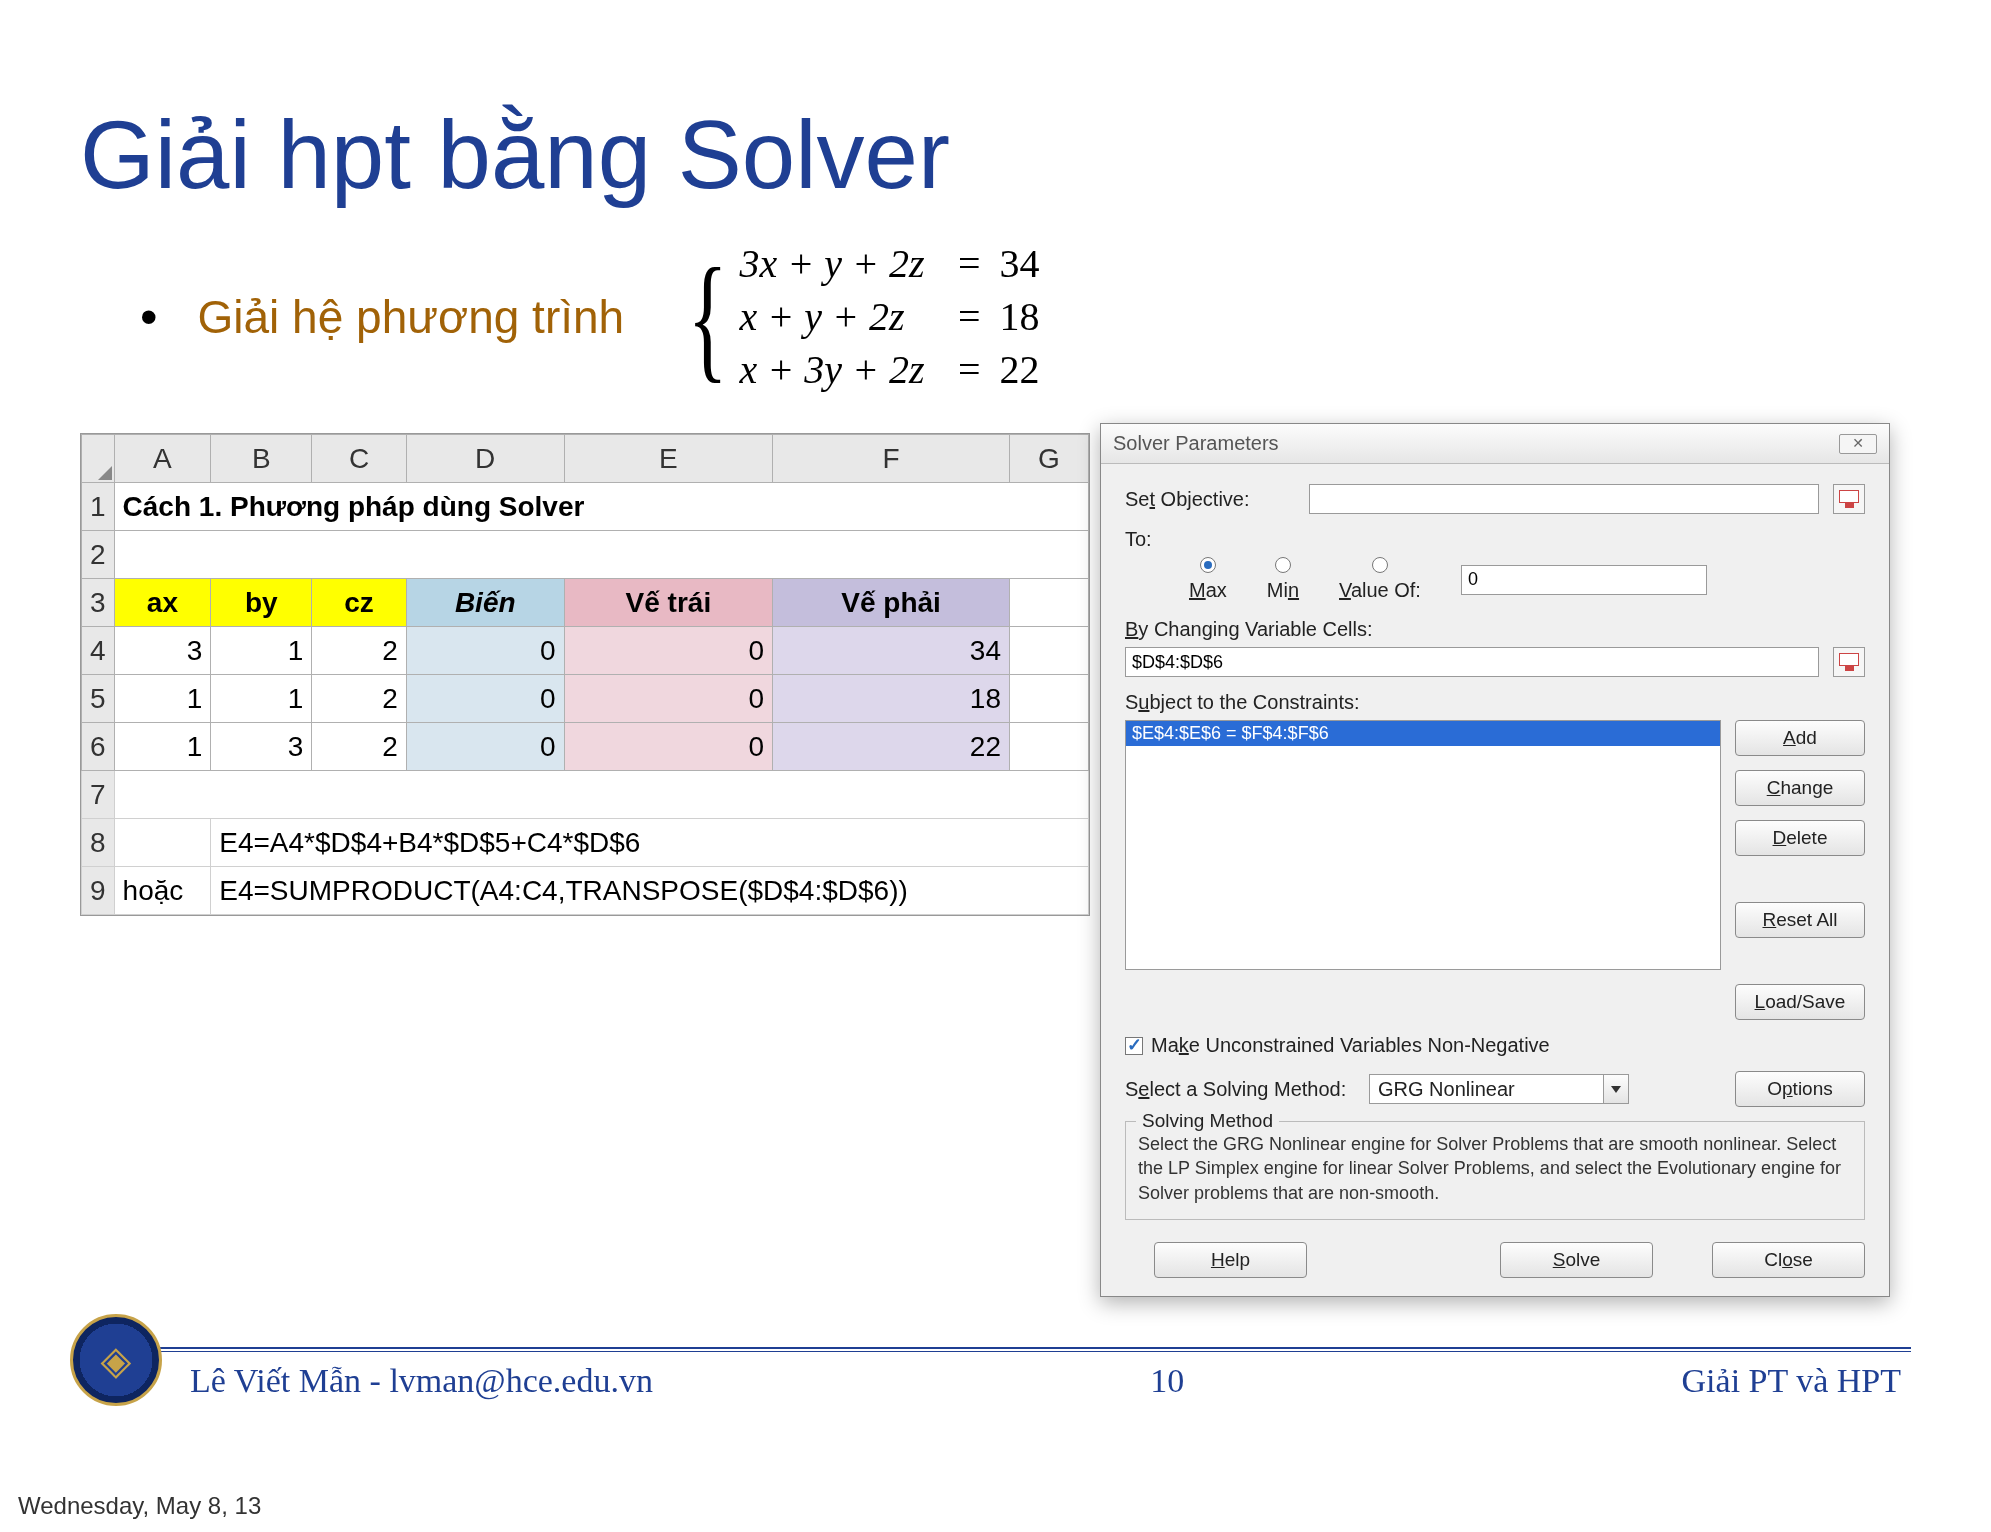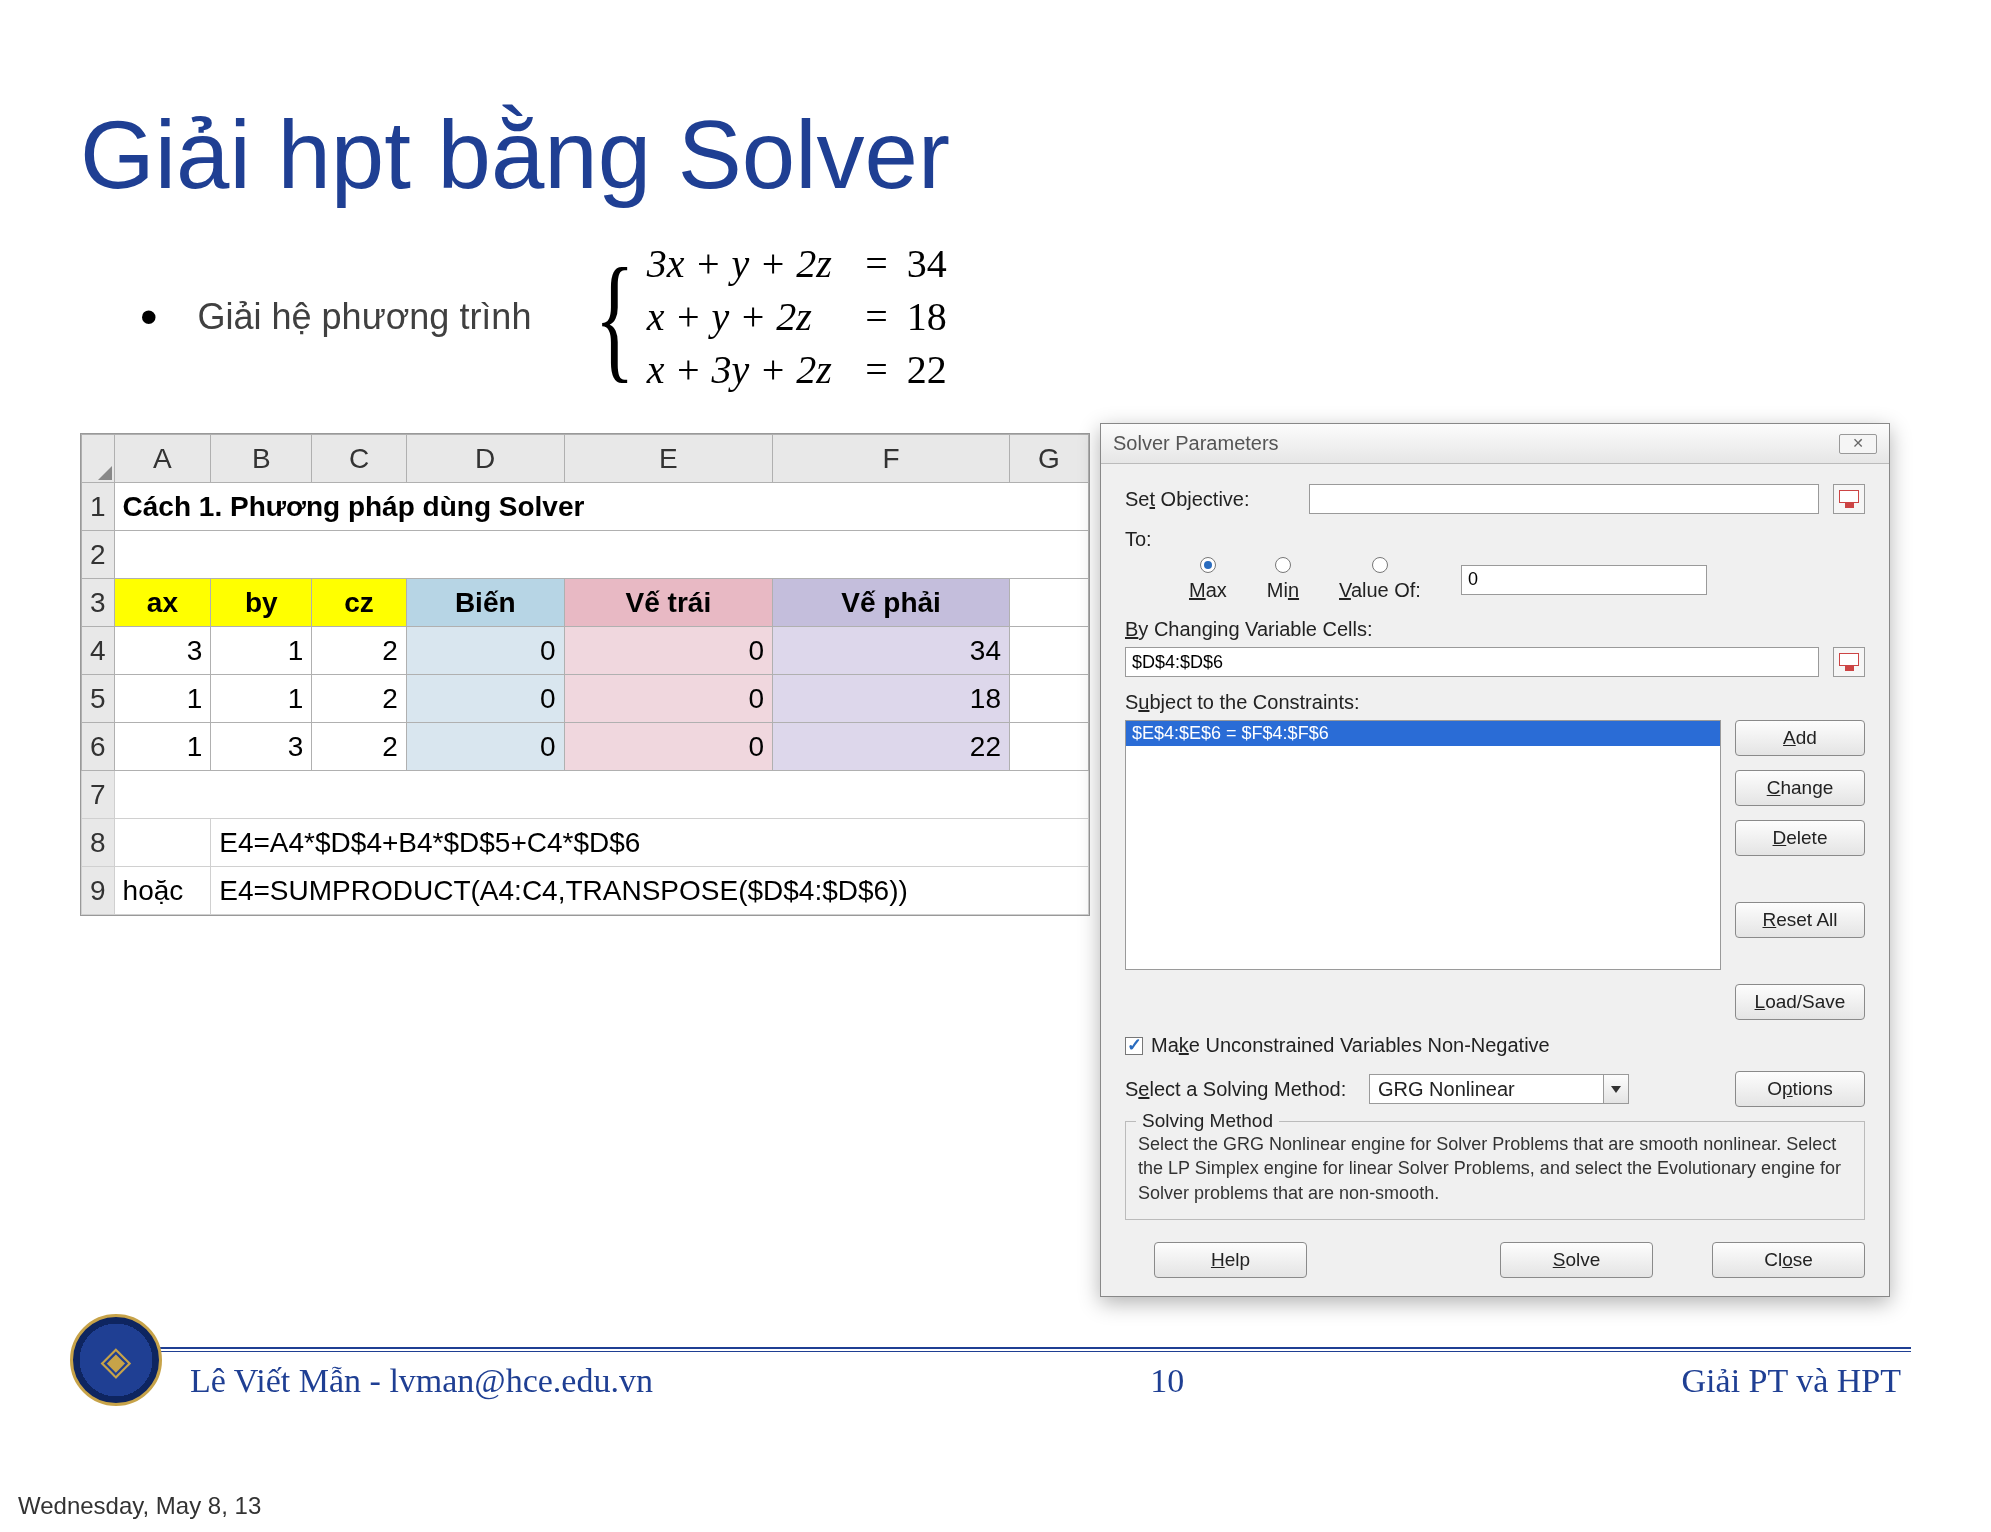--- a/index.html
+++ b/index.html
@@ -28,22 +28,22 @@
     align-items: center;
     margin: 30px 0 40px 60px;
     gap: 30px;
   }
   .bullet {
     font-size: 50px;
     color: #000;
     margin-right: 10px;
   }
   .bullet-text {
-    font-size: 36px;
-    color: #404040;
+    font-size: 46px;
+    color: #a16207;
   }
   .equations {
     font-family: 'Times New Roman', serif;
     font-size: 40px;
     display: flex;
     align-items: center;
     gap: 8px;
     margin-left: 20px;
   }
   .brace {
@@ -90,21 +90,21 @@
     position: absolute;
     right: 2px; bottom: 2px;
     border-style: solid;
     border-width: 0 0 14px 14px;
     border-color: transparent transparent #888 transparent;
   }
   .excel .colhdr { background: #e8e8e8; font-weight: normal; color: #333; }
   .excel .rowhdr { background: #e8e8e8; color: #333; width: 32px; }
   .excel .bold { font-weight: bold; text-align: left; }
   .excel .hdr-yellow { background: #ffff00; font-weight: bold; }
-  .excel .hdr-blue   { background: #b7d5e5; font-weight: bold; }
+  .excel .hdr-blue   { background: #b7d5e5; font-weight: bold; font-style: italic; }
   .excel .hdr-pink   { background: #e8b9c4; font-weight: bold; }
   .excel .hdr-purple { background: #c4bedc; font-weight: bold; }
   .excel .cell-blue  { background: #d9e6ef; text-align: right; }
   .excel .cell-pink  { background: #f0d7de; text-align: right; }
   .excel .cell-purple{ background: #ddd7eb; text-align: right; }
   .excel .num { text-align: right; }
   .excel .noborder td { border-color: #d0d0d0; }
   .excel .left { text-align: left; }
 
   

